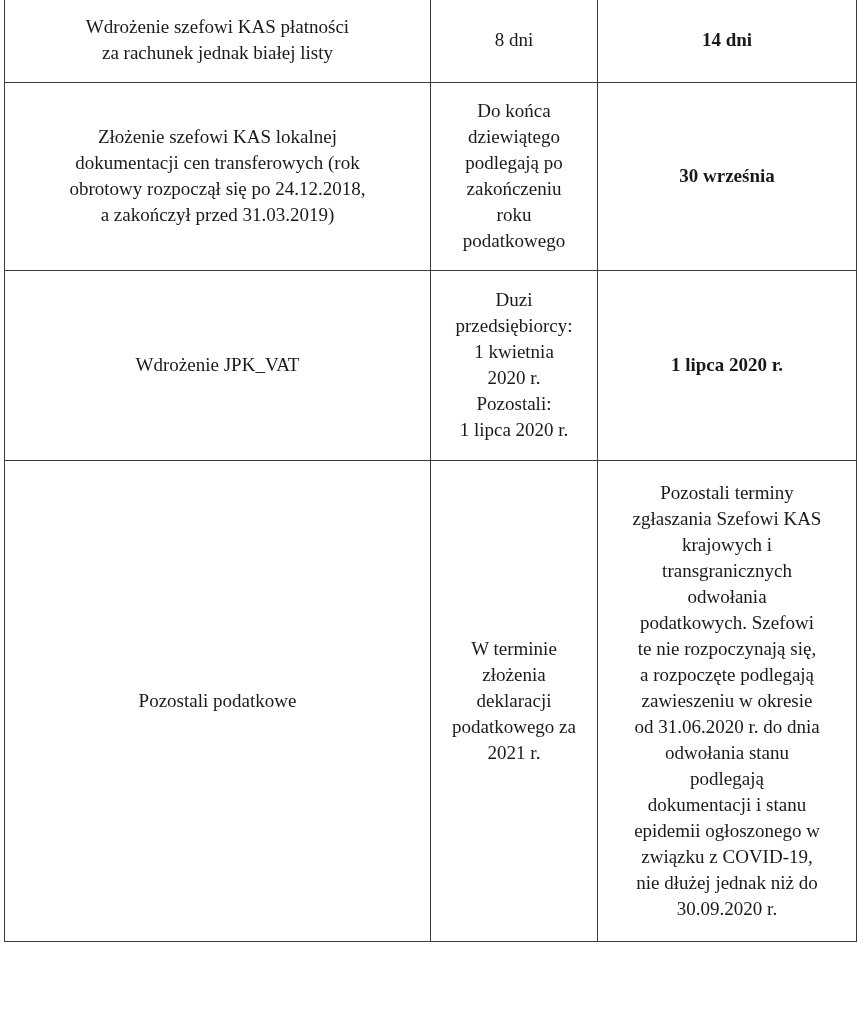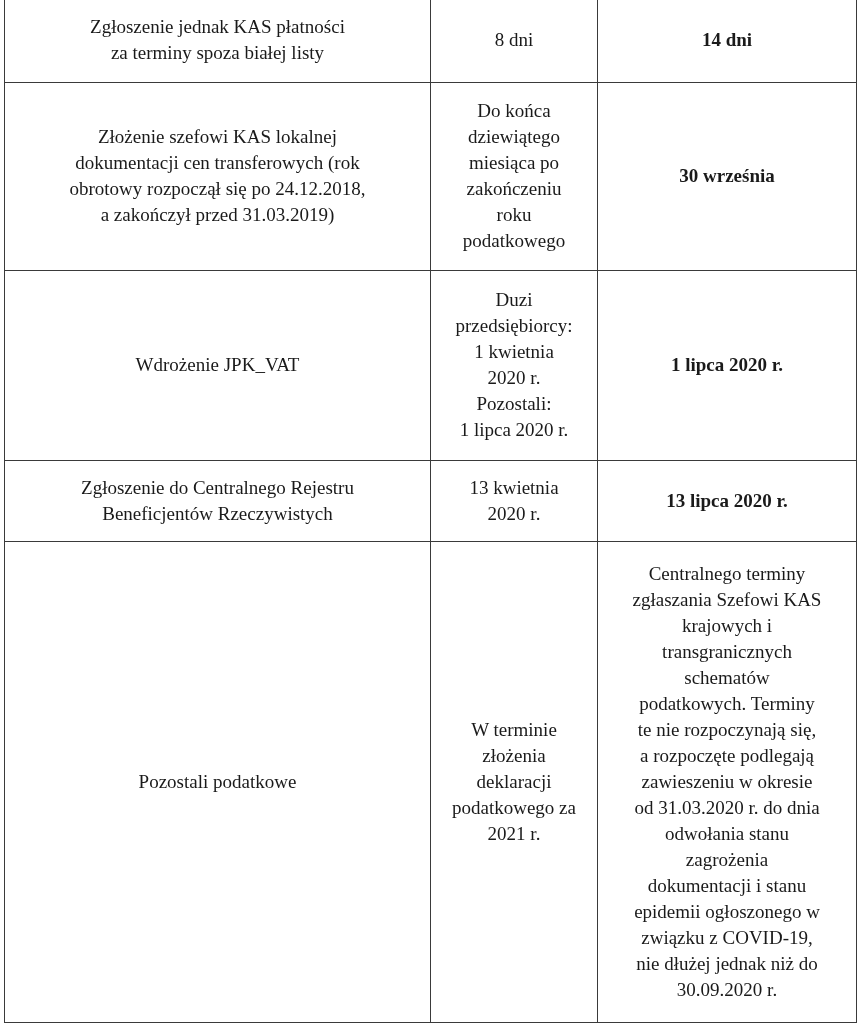--- a/index.html
+++ b/index.html
@@ -29,94 +29,83 @@
   tr.r1 td { border-top: none; }
   .line { display: block; }
 </style>
 </head>
 <body>
 
 <table>
   <tbody>
     <tr class="r1">
       <td class="c1">
-        <span class="line">Zgłoszenie jednak KAS płatności</span>
-        <span class="line">za terminy spoza białej listy</span>
+        <span class="line">Wdrożenie szefowi KAS płatności</span>
+        <span class="line">za rachunek jednak białej listy</span>
       </td>
       <td class="c2">
         <span class="line">8 dni</span>
       </td>
       <td class="c3 bold">14 dni</td>
     </tr>
     <tr class="r2">
       <td class="c1">
         <span class="line">Złożenie szefowi KAS lokalnej</span>
         <span class="line">dokumentacji cen transferowych (rok</span>
         <span class="line">obrotowy rozpoczął się po 24.12.2018,</span>
         <span class="line">a zakończył przed 31.03.2019)</span>
       </td>
       <td class="c2">
         <span class="line">Do końca</span>
         <span class="line">dziewiątego</span>
-        <span class="line">miesiąca po</span>
+        <span class="line">podlegają po</span>
         <span class="line">zakończeniu</span>
         <span class="line">roku</span>
         <span class="line">podatkowego</span>
       </td>
       <td class="c3 bold">30 września</td>
     </tr>
     <tr class="r3">
       <td class="c1">
         <span class="line">Wdrożenie JPK_VAT</span>
       </td>
       <td class="c2">
         <span class="line">Duzi</span>
         <span class="line">przedsiębiorcy:</span>
         <span class="line">1 kwietnia</span>
         <span class="line">2020 r.</span>
         <span class="line">Pozostali:</span>
         <span class="line">1 lipca 2020 r.</span>
       </td>
       <td class="c3 bold">1 lipca 2020 r.</td>
     </tr>
-    <tr class="r4">
-      <td class="c1">
-        <span class="line">Zgłoszenie do Centralnego Rejestru</span>
-        <span class="line">Beneficjentów Rzeczywistych</span>
-      </td>
-      <td class="c2">
-        <span class="line">13 kwietnia</span>
-        <span class="line">2020 r.</span>
-      </td>
-      <td class="c3 bold">13 lipca 2020 r.</td>
-    </tr>
     <tr class="r5">
       <td class="c1">
         <span class="line">Pozostali podatkowe</span>
       </td>
       <td class="c2">
         <span class="line">W terminie</span>
         <span class="line">złożenia</span>
         <span class="line">deklaracji</span>
         <span class="line">podatkowego za</span>
         <span class="line">2021 r.</span>
       </td>
       <td class="c3">
-        <span class="line">Centralnego terminy</span>
+        <span class="line">Pozostali terminy</span>
         <span class="line">zgłaszania Szefowi KAS</span>
         <span class="line">krajowych i</span>
         <span class="line">transgranicznych</span>
-        <span class="line">schematów</span>
-        <span class="line">podatkowych. Terminy</span>
+        <span class="line">odwołania</span>
+        <span class="line">podatkowych. Szefowi</span>
         <span class="line">te nie rozpoczynają się,</span>
         <span class="line">a rozpoczęte podlegają</span>
         <span class="line">zawieszeniu w okresie</span>
-        <span class="line">od 31.03.2020 r. do dnia</span>
+        <span class="line">od 31.06.2020 r. do dnia</span>
         <span class="line">odwołania stanu</span>
-        <span class="line">zagrożenia</span>
+        <span class="line">podlegają</span>
         <span class="line">dokumentacji i stanu</span>
         <span class="line">epidemii ogłoszonego w</span>
         <span class="line">związku z COVID-19,</span>
         <span class="line">nie dłużej jednak niż do</span>
         <span class="line">30.09.2020 r.</span>
       </td>
     </tr>
   </tbody>
 </table>
 

